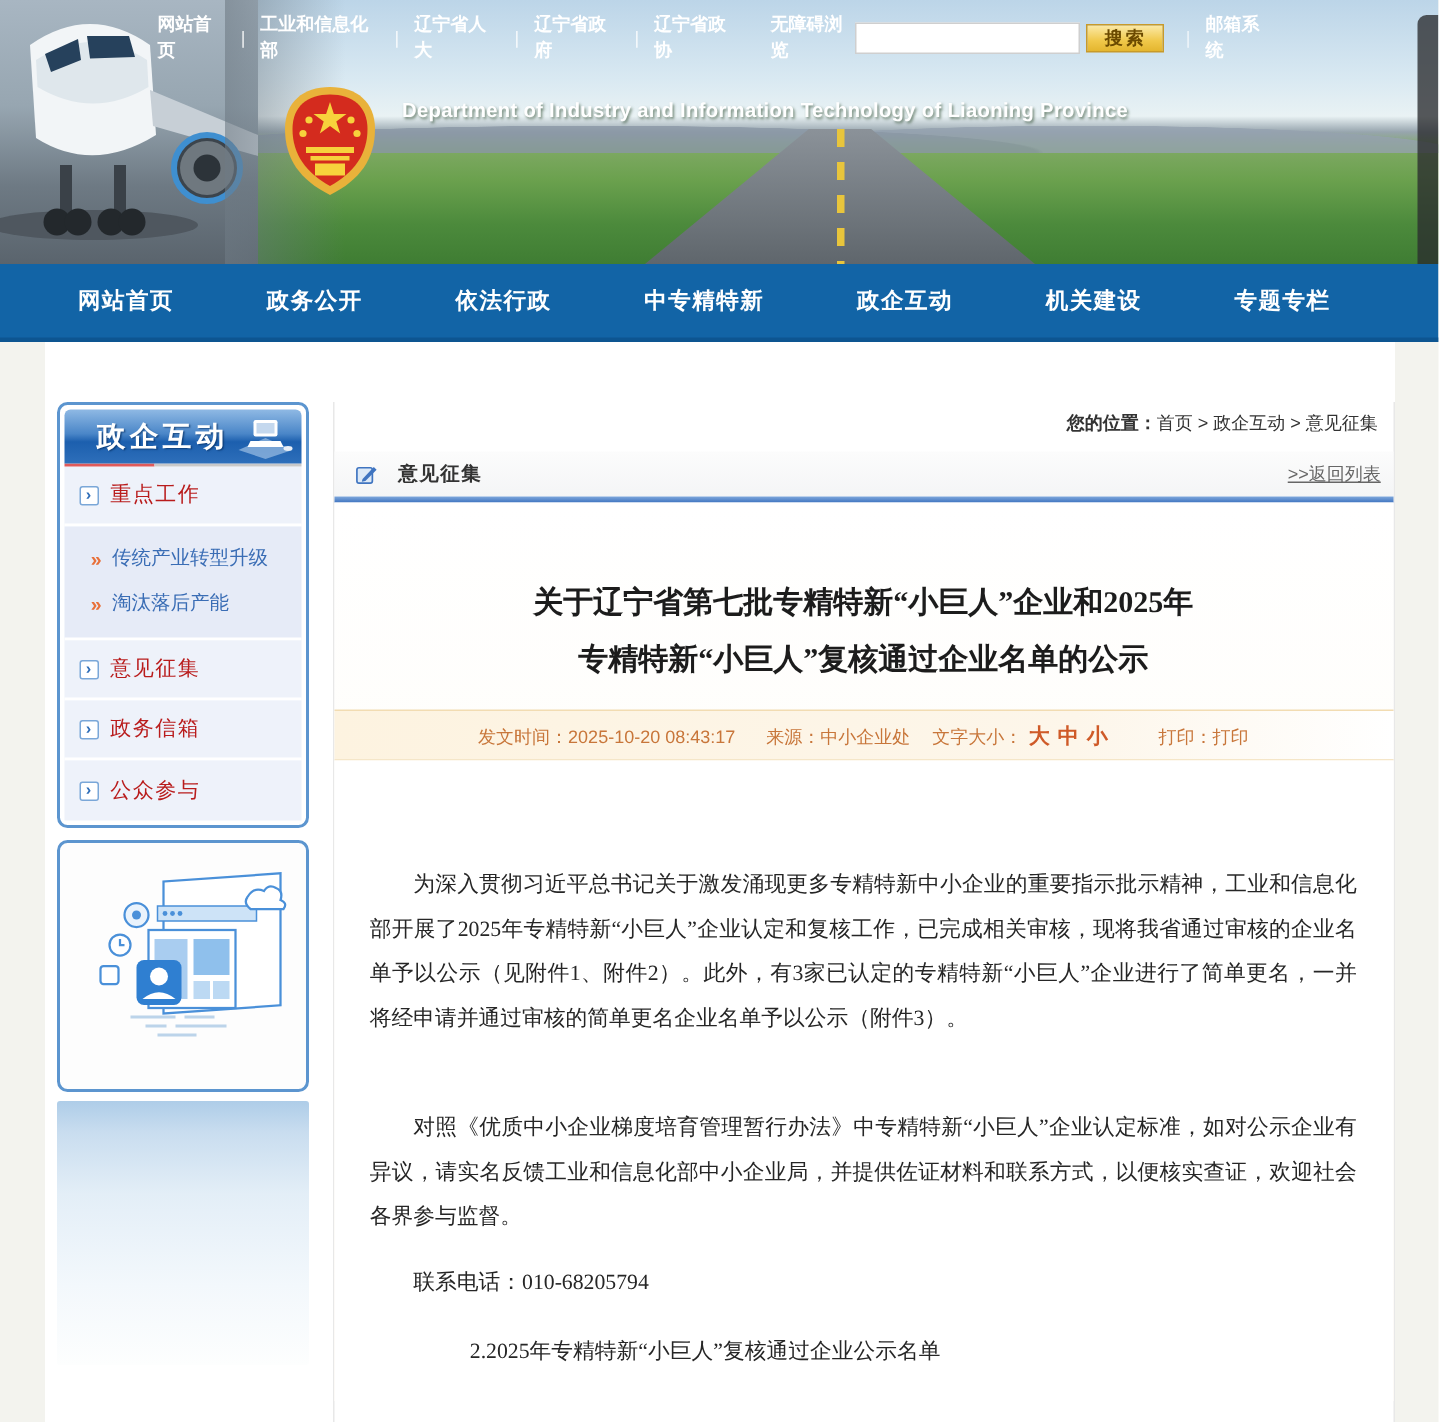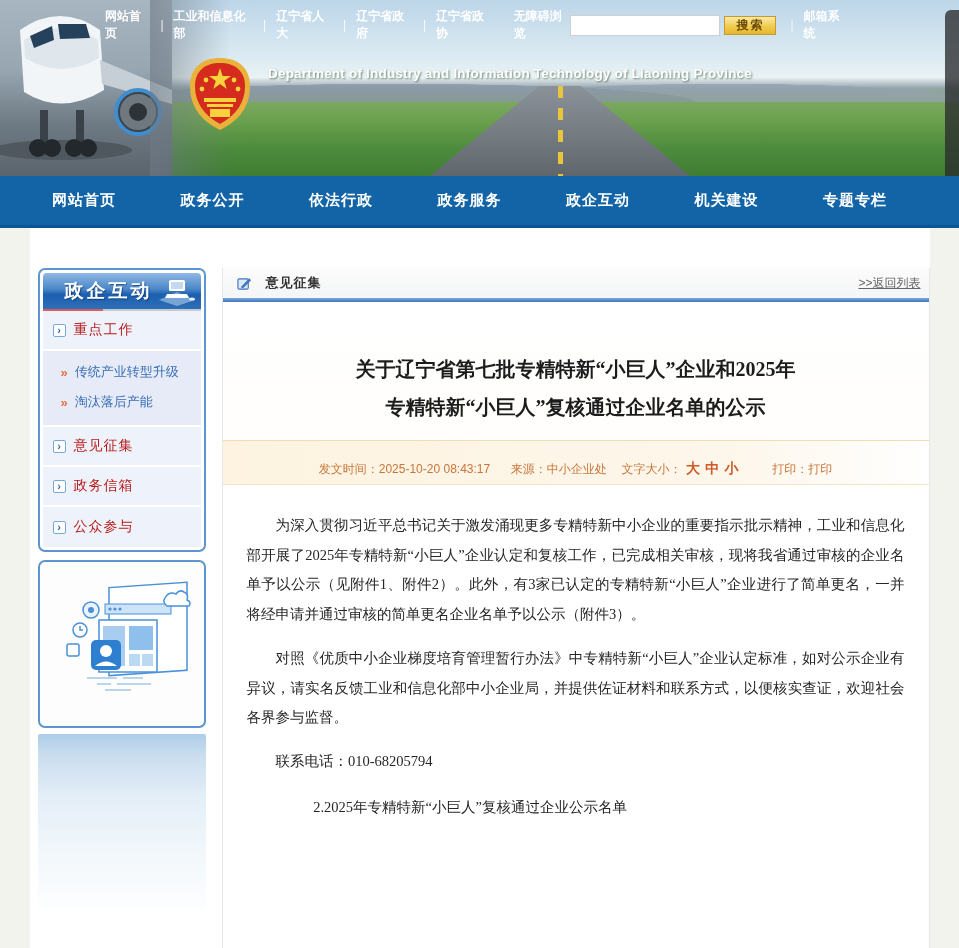--- a/index.html
+++ b/index.html
@@ -92,27 +92,27 @@
   .tab-label { font-size:13px; font-weight:bold; color:#333; letter-spacing:1px; }
   .backlink { margin-left:auto; font-size:12px; color:#666; text-decoration:underline; cursor:pointer; }
   .blue-rule { height:4px; background:linear-gradient(180deg,#7fa8dc,#3f74c0); }
 
   
   .article { background:linear-gradient(180deg,#ffffff 0%,#fefcf7 55%,#fdf6ea 100%); padding-top:48px; }
   .a-title { text-align:center; font-family:"Liberation Serif", serif; font-weight:bold;
     font-size:20px; color:#1c1c1c; line-height:1.9; }
   .meta { margin-top:14px; border-top:1px solid #f2dcb2; border-bottom:1px solid #f5e6c8;
     background:linear-gradient(90deg,#fdf3e0 0%,#fdf6ea 70%,#ffffff 100%);
-    text-align:center; padding:19px 0 6px 0; font-size:12px; color:#c8763a; }
+    text-align:center; padding:8px 0 6px 0; font-size:12px; color:#c8763a; }
   .meta .sz { font-weight:bold; font-size:14px; color:#cf5a28; cursor:pointer; margin:0 1px; }
   .meta .prt { cursor:pointer; color:#c8763a; }
   .meta-gap { display:inline-block; width:26px; }
   .body-text { background:#fff; padding:26px 24px 10px 24px; font-family:"Liberation Serif", serif;
     font-size:14.5px; color:#262626; line-height:2.05; }
-  .body-text p { text-indent:2em; margin-bottom:14px; text-align:justify; }
+  .body-text p { text-indent:2em; margin-bottom:14px; text-align:justify;margin-top:43px; }
   .info-line { text-indent:2em; margin-bottom:16px; }
   .info-indent { text-indent:4.6em; margin-bottom:8px; }
 </style>
 </head>
 <body>
 
 <div class="header">
   <div class="mountains"></div>
   <div class="road">
       <div class="road-line"></div>
@@ -176,21 +176,21 @@
     <span class="mail-sep">|</span>
     <a class="mail">邮箱系统</a>
   </div>
   <div class="side-widget"></div>
 </div>
 
 <div class="nav">
   <div class="nav-item">网站首页</div>
   <div class="nav-item">政务公开</div>
   <div class="nav-item">依法行政</div>
-  <div class="nav-item">政务服务</div>
+  <div class="nav-item">中专精特新</div>
   <div class="nav-item">政企互动</div>
   <div class="nav-item">机关建设</div>
   <div class="nav-item">专题专栏</div>
 </div>
 
 <div class="page">
 
   <div class="sidecol">
     <div class="menu-box">
       <div class="menu-head">
@@ -267,20 +267,23 @@
           <line x1="50" y1="110" x2="64" y2="110"></line>
             <line x1="70" y1="110" x2="104" y2="110"></line>
           <line x1="58" y1="116" x2="84" y2="116"></line>
         </g>
       </svg>
     </div>
     <div class="side-gradient"></div>
   </div>
 
   <div class="maincol">
+    <div class="crumbs">
+      <b>您的位置：</b><a>首页</a><span> &gt; </span><a>政企互动</a><span> &gt; </span><a>意见征集</a>
+    </div>
 
     <div class="tabrow">
       <svg class="tab-icon" viewBox="0 0 16 16">
         <rect x="1" y="3" width="11" height="11" rx="1.5" fill="#dce9f7" stroke="#3f74c0" stroke-width="1.2"></rect>
         <path d="M5 11 L13 2.5 L15 4.5 L7 12.5 L4.5 13 Z" fill="#3f74c0"></path>
       </svg>
       <span class="tab-label">意见征集</span>
       <span class="backlink">&gt;&gt;返回列表</span>
     </div>
     <div class="blue-rule"></div>

